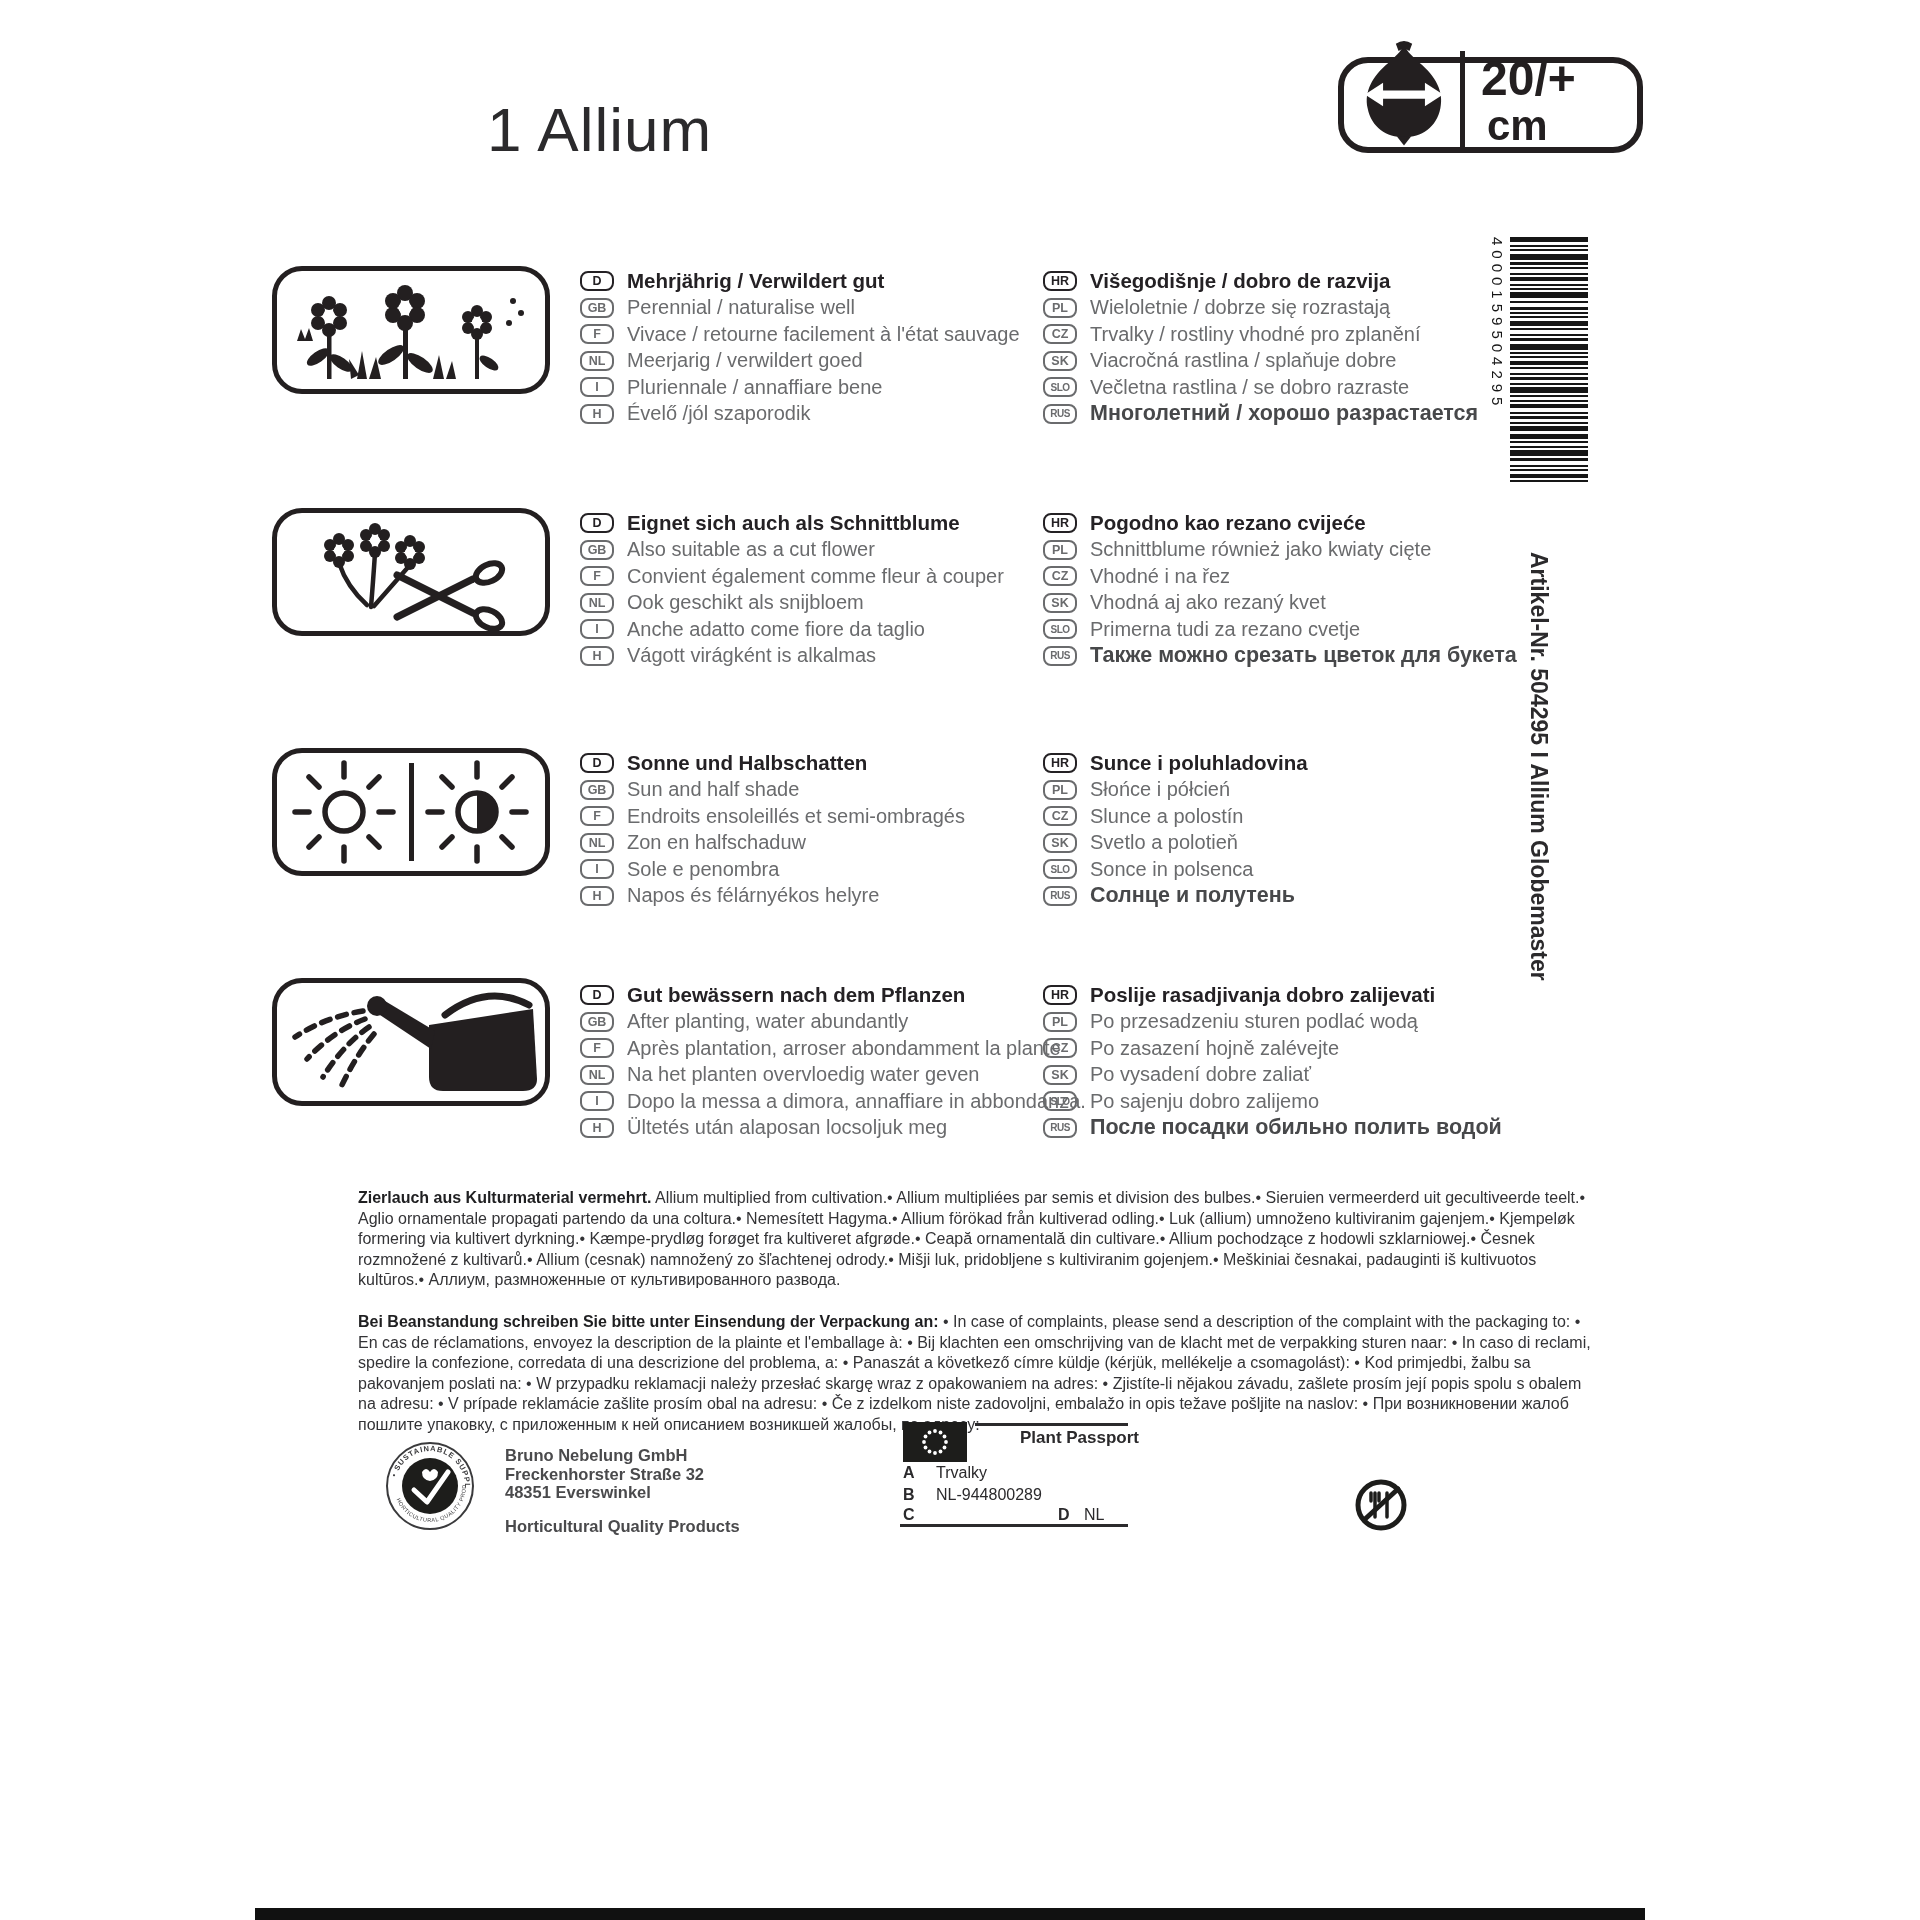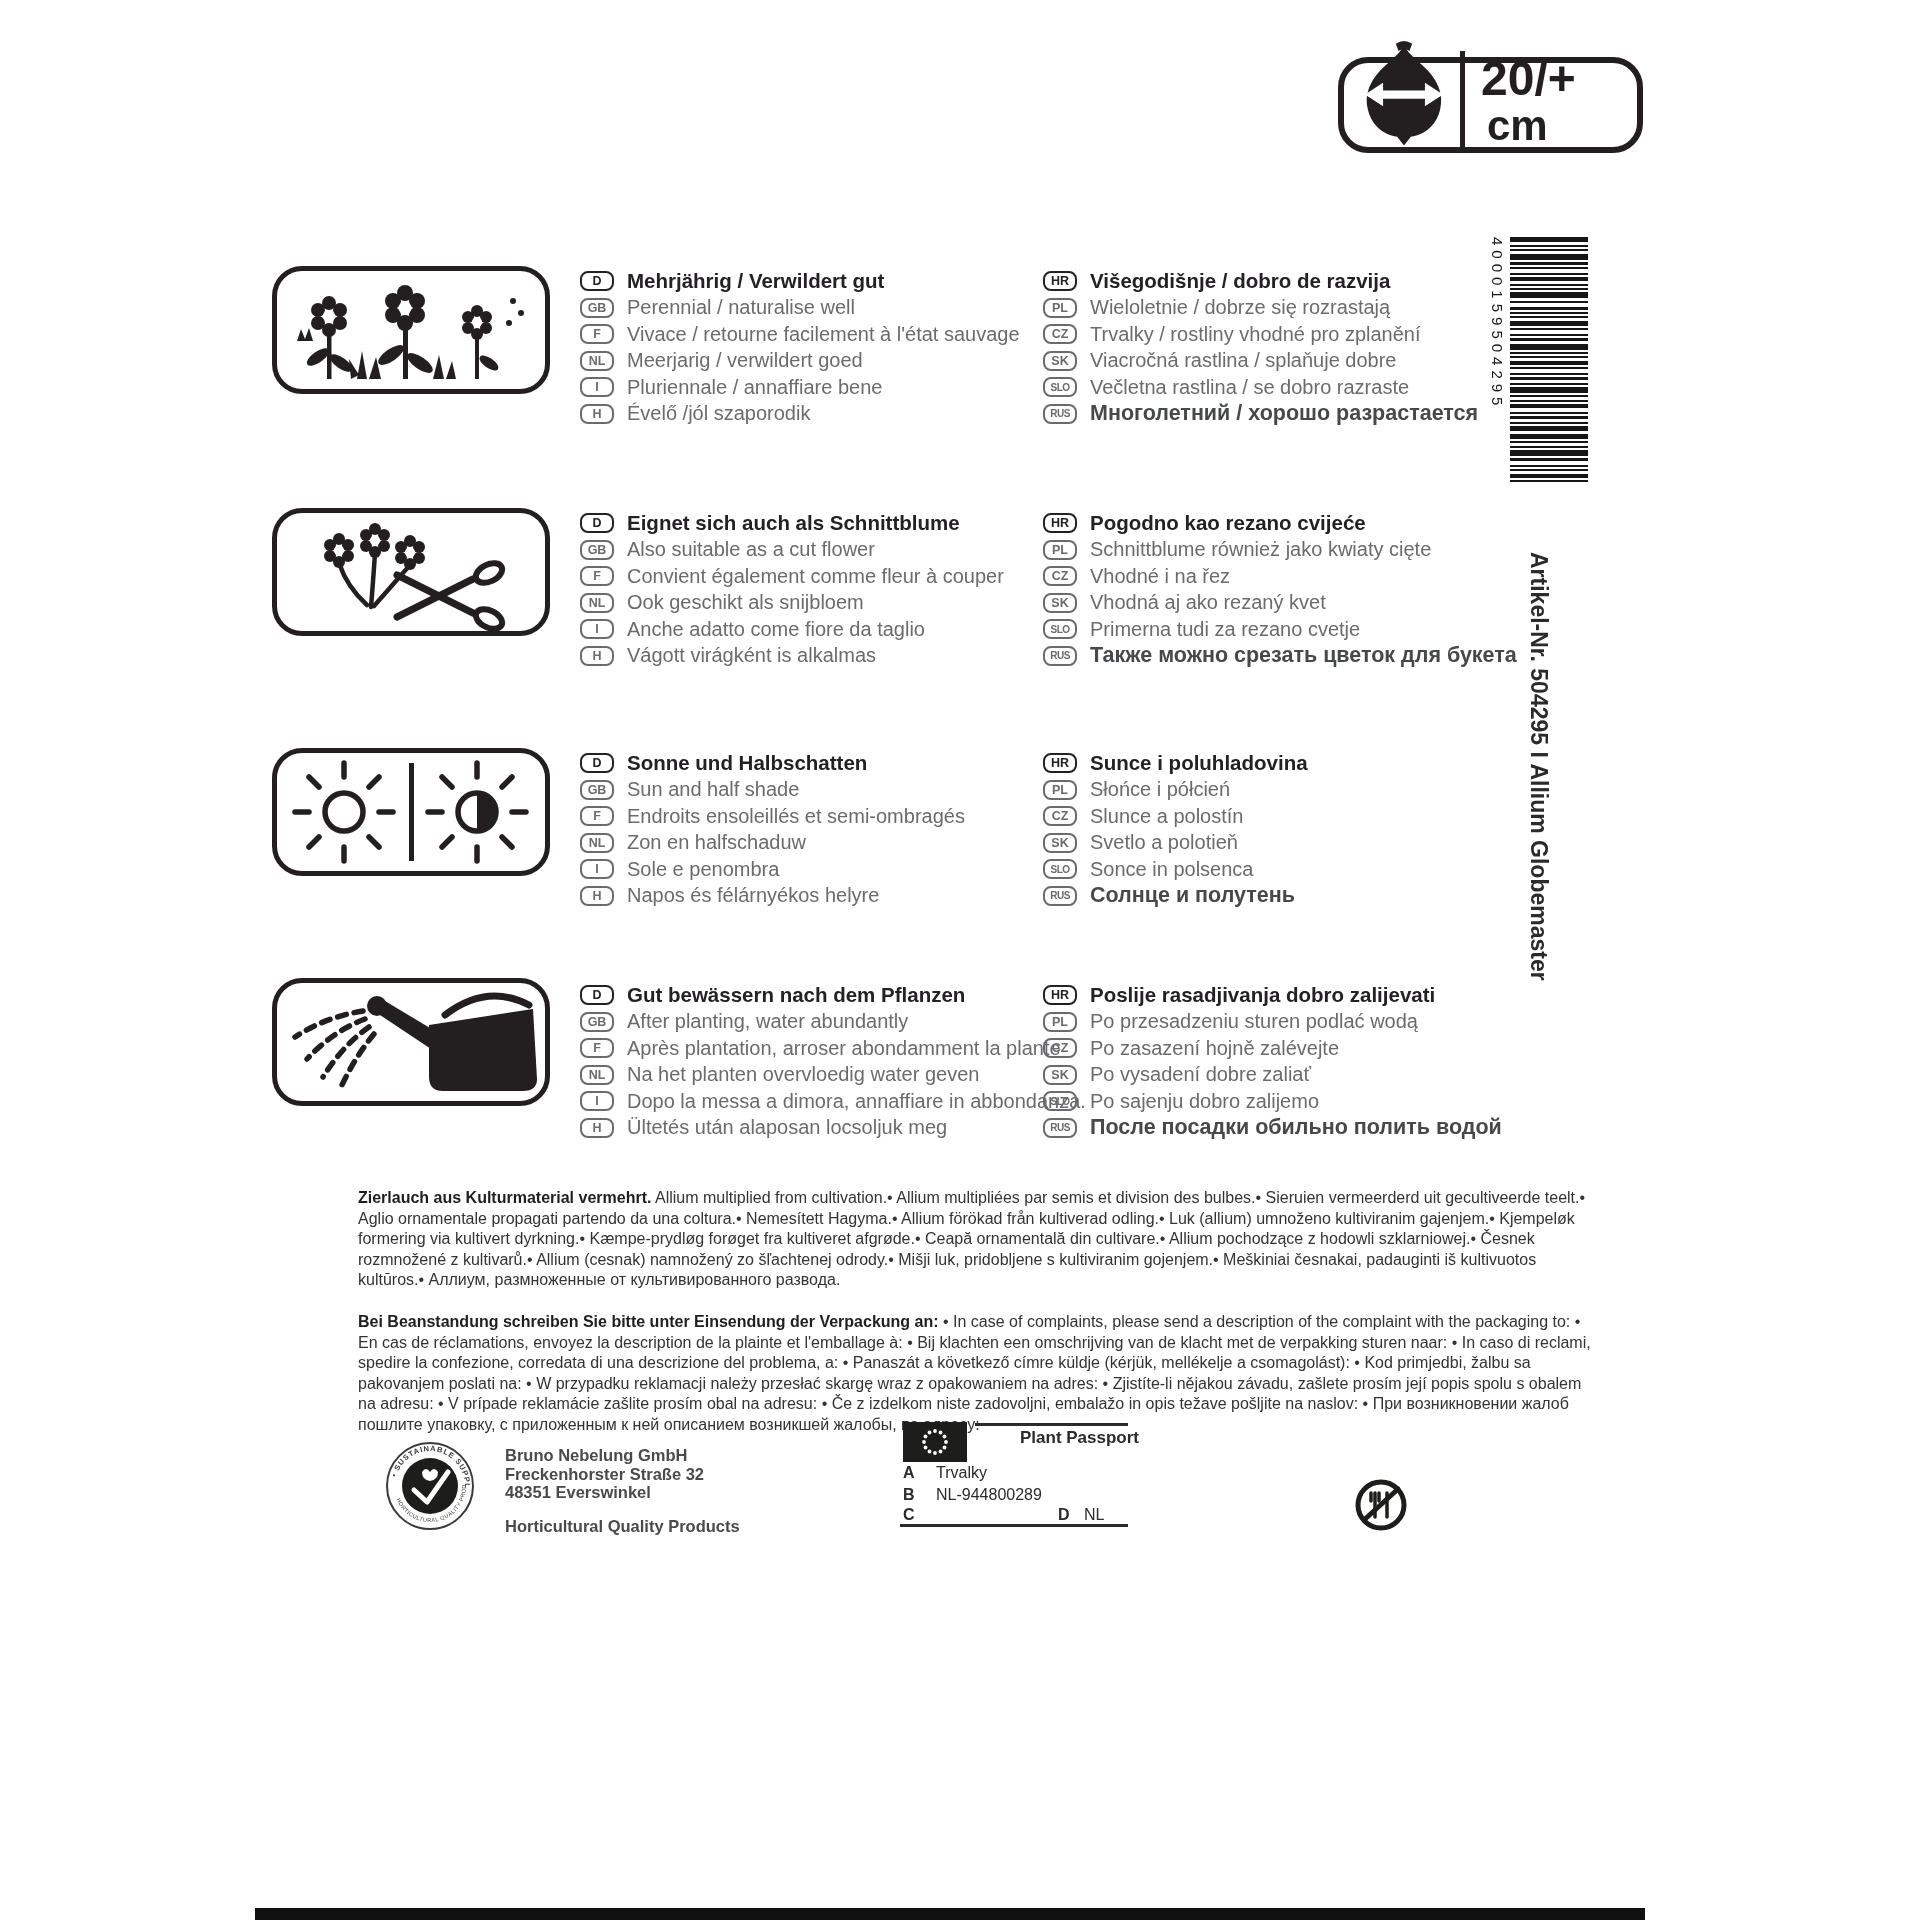--- a/index.html
+++ b/index.html
@@ -62,20 +62,21 @@
   .pefc .pefc-word{font-size:27px;font-weight:700;letter-spacing:6px;margin-top:2px;}
   .pefc .tm{font-size:11px;vertical-align:super;letter-spacing:0;}
   .pefc .pefc-code{font-size:12.5px;color:#57585a;letter-spacing:0.5px;margin-top:2px;}
   .bottom-strip{position:absolute;left:255px;top:1908px;width:1390px;height:12px;background:#111111;}
 </style>
 </head>
 <body>
 
 <div id="page">
 
+  <div class="title">1 Allium</div>
 
   <div class="size-badge">
     <svg width="100" height="114" viewBox="0 0 110 122" style="margin-left:10px;">
       <path d="M55 8 C54 17 48 22 38 31 C20 46 11 63 15 81 C19 102 36 113 55 113 C74 113 91 102 95 81 C99 63 90 46 72 31 C62 22 56 17 55 8 Z" fill="#231f20"></path>
       <path d="M46 10 Q55 4 64 10 L61 18 Q55 14 49 18 Z" fill="#231f20"></path>
       <path d="M47 112 L55 122 L63 112 Z" fill="#231f20"></path>
       <line x1="22" y1="66" x2="88" y2="66" stroke="#ffffff" stroke-width="9"></line>
       <path d="M12 66 L32 53 L32 79 Z" fill="#ffffff"></path>
       <path d="M98 66 L78 53 L78 79 Z" fill="#ffffff"></path>
     </svg>

